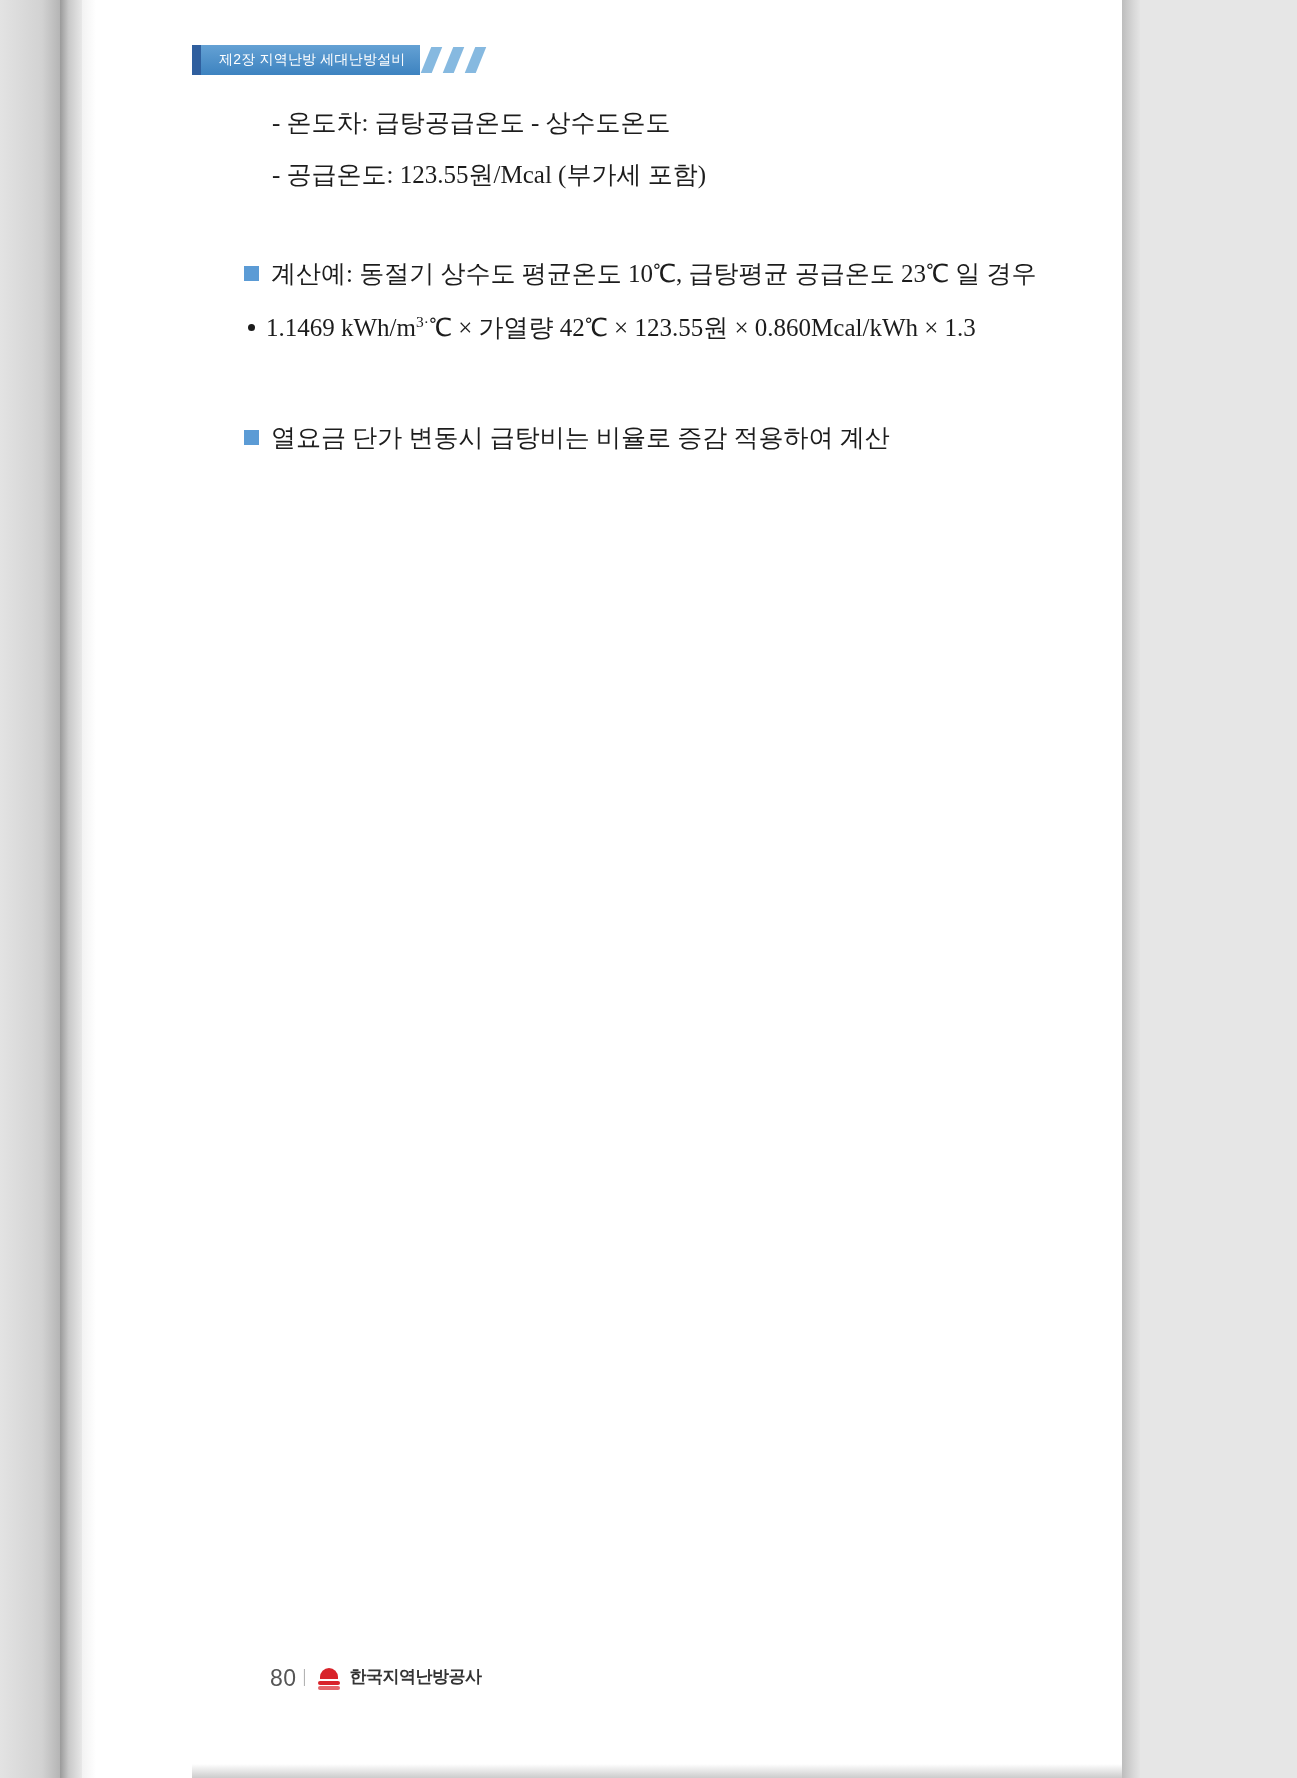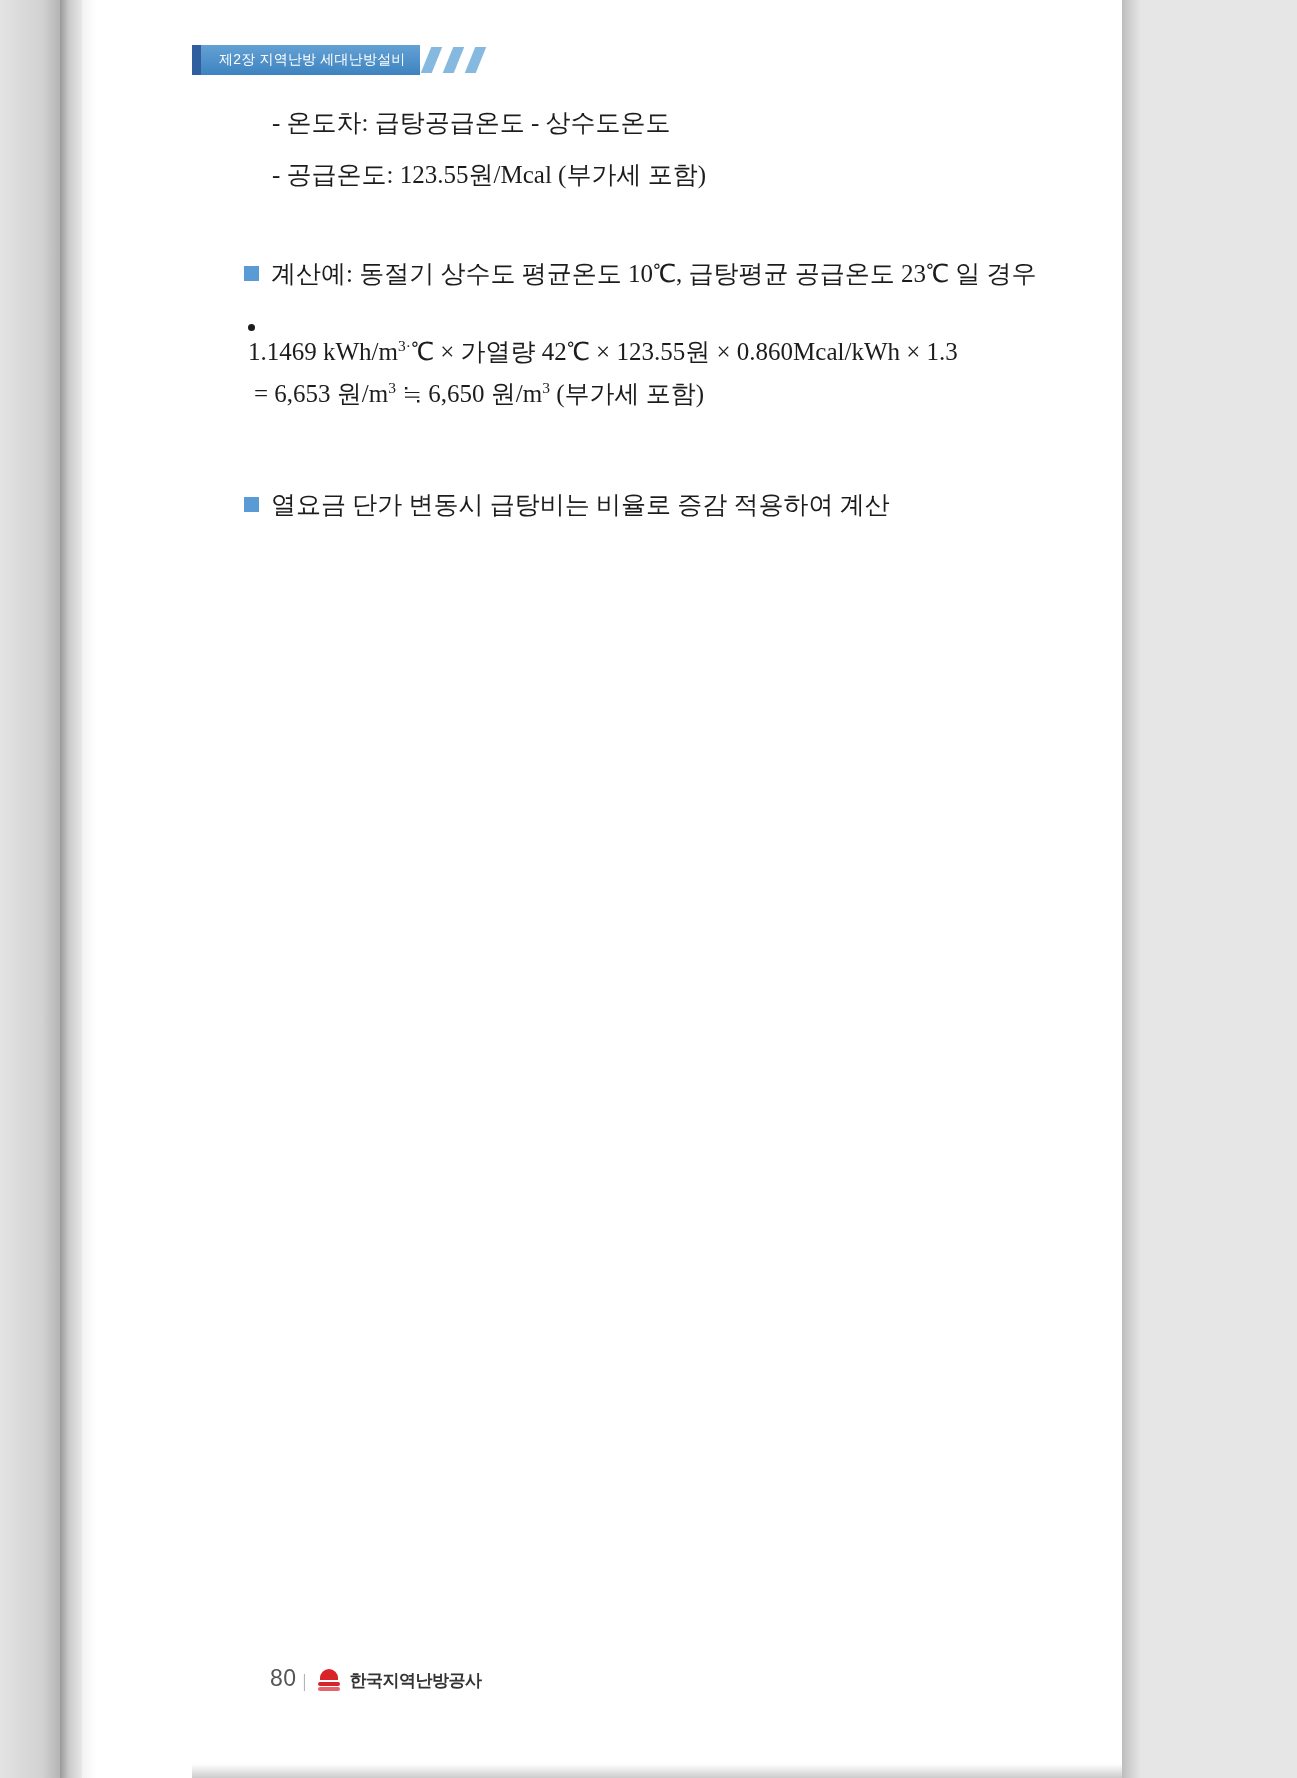--- a/index.html
+++ b/index.html
@@ -147,21 +147,20 @@
     color: #1c1c1c;
     line-height: 1.5;
     white-space: nowrap;
   }
 
   .dot-item {
     display: flex;
     align-items: flex-start;
     margin-left: 56px;
     margin-top: 14px;
-    flex-direction: column;
   }
   .dot-marker {
     width: 7px;
     height: 7px;
     border-radius: 50%;
     background: #1c1c1c;
     margin-top: 17px;
     margin-right: 11px;
     flex: 0 0 auto;
   }
@@ -179,21 +178,21 @@
 
   .note-block { margin-top: 70px; }
 
   
   .footer {
     position: absolute;
     left: 96px;
     bottom: 86px;
     width: 1026px;
     display: flex;
-    align-items: flex-end;
+    align-items: flex-start;
     padding-left: 78px;
     box-sizing: border-box;
   }
   .page-num {
     font-family: "Liberation Sans", sans-serif;
     font-size: 23px;
     color: #555555;
     letter-spacing: 0.5px;
   }
   .footer-sep {
@@ -261,21 +260,20 @@
       <div class="bullet-block">
         <div class="sq-item">
           <span class="sq-marker"></span>
           <span class="sq-text">계산예: 동절기 상수도 평균온도 10℃, 급탕평균 공급온도 23℃ 일 경우</span>
         </div>
 
         <div class="dot-item">
           <span class="dot-marker"></span>
           <span class="formula">
             <span><span>1.1469 kWh/m</span><sup>3·</sup><span>℃  ×  가열량 42℃  ×  123.55원  ×  0.860Mcal/kWh  ×  1.3</span></span>
-            <span class="line2"><span>= 6,653 원/m</span><sup>3</sup><span> ≒ 6,650 원/m</span><sup>3</sup><span> (부가세 포함)</span></span>
           </span>
         </div>
       </div>
 
       <div class="note-block">
         <div class="sq-item">
           <span class="sq-marker"></span>
           <span class="sq-text">열요금 단가 변동시 급탕비는 비율로 증감 적용하여 계산</span>
         </div>
       </div>

